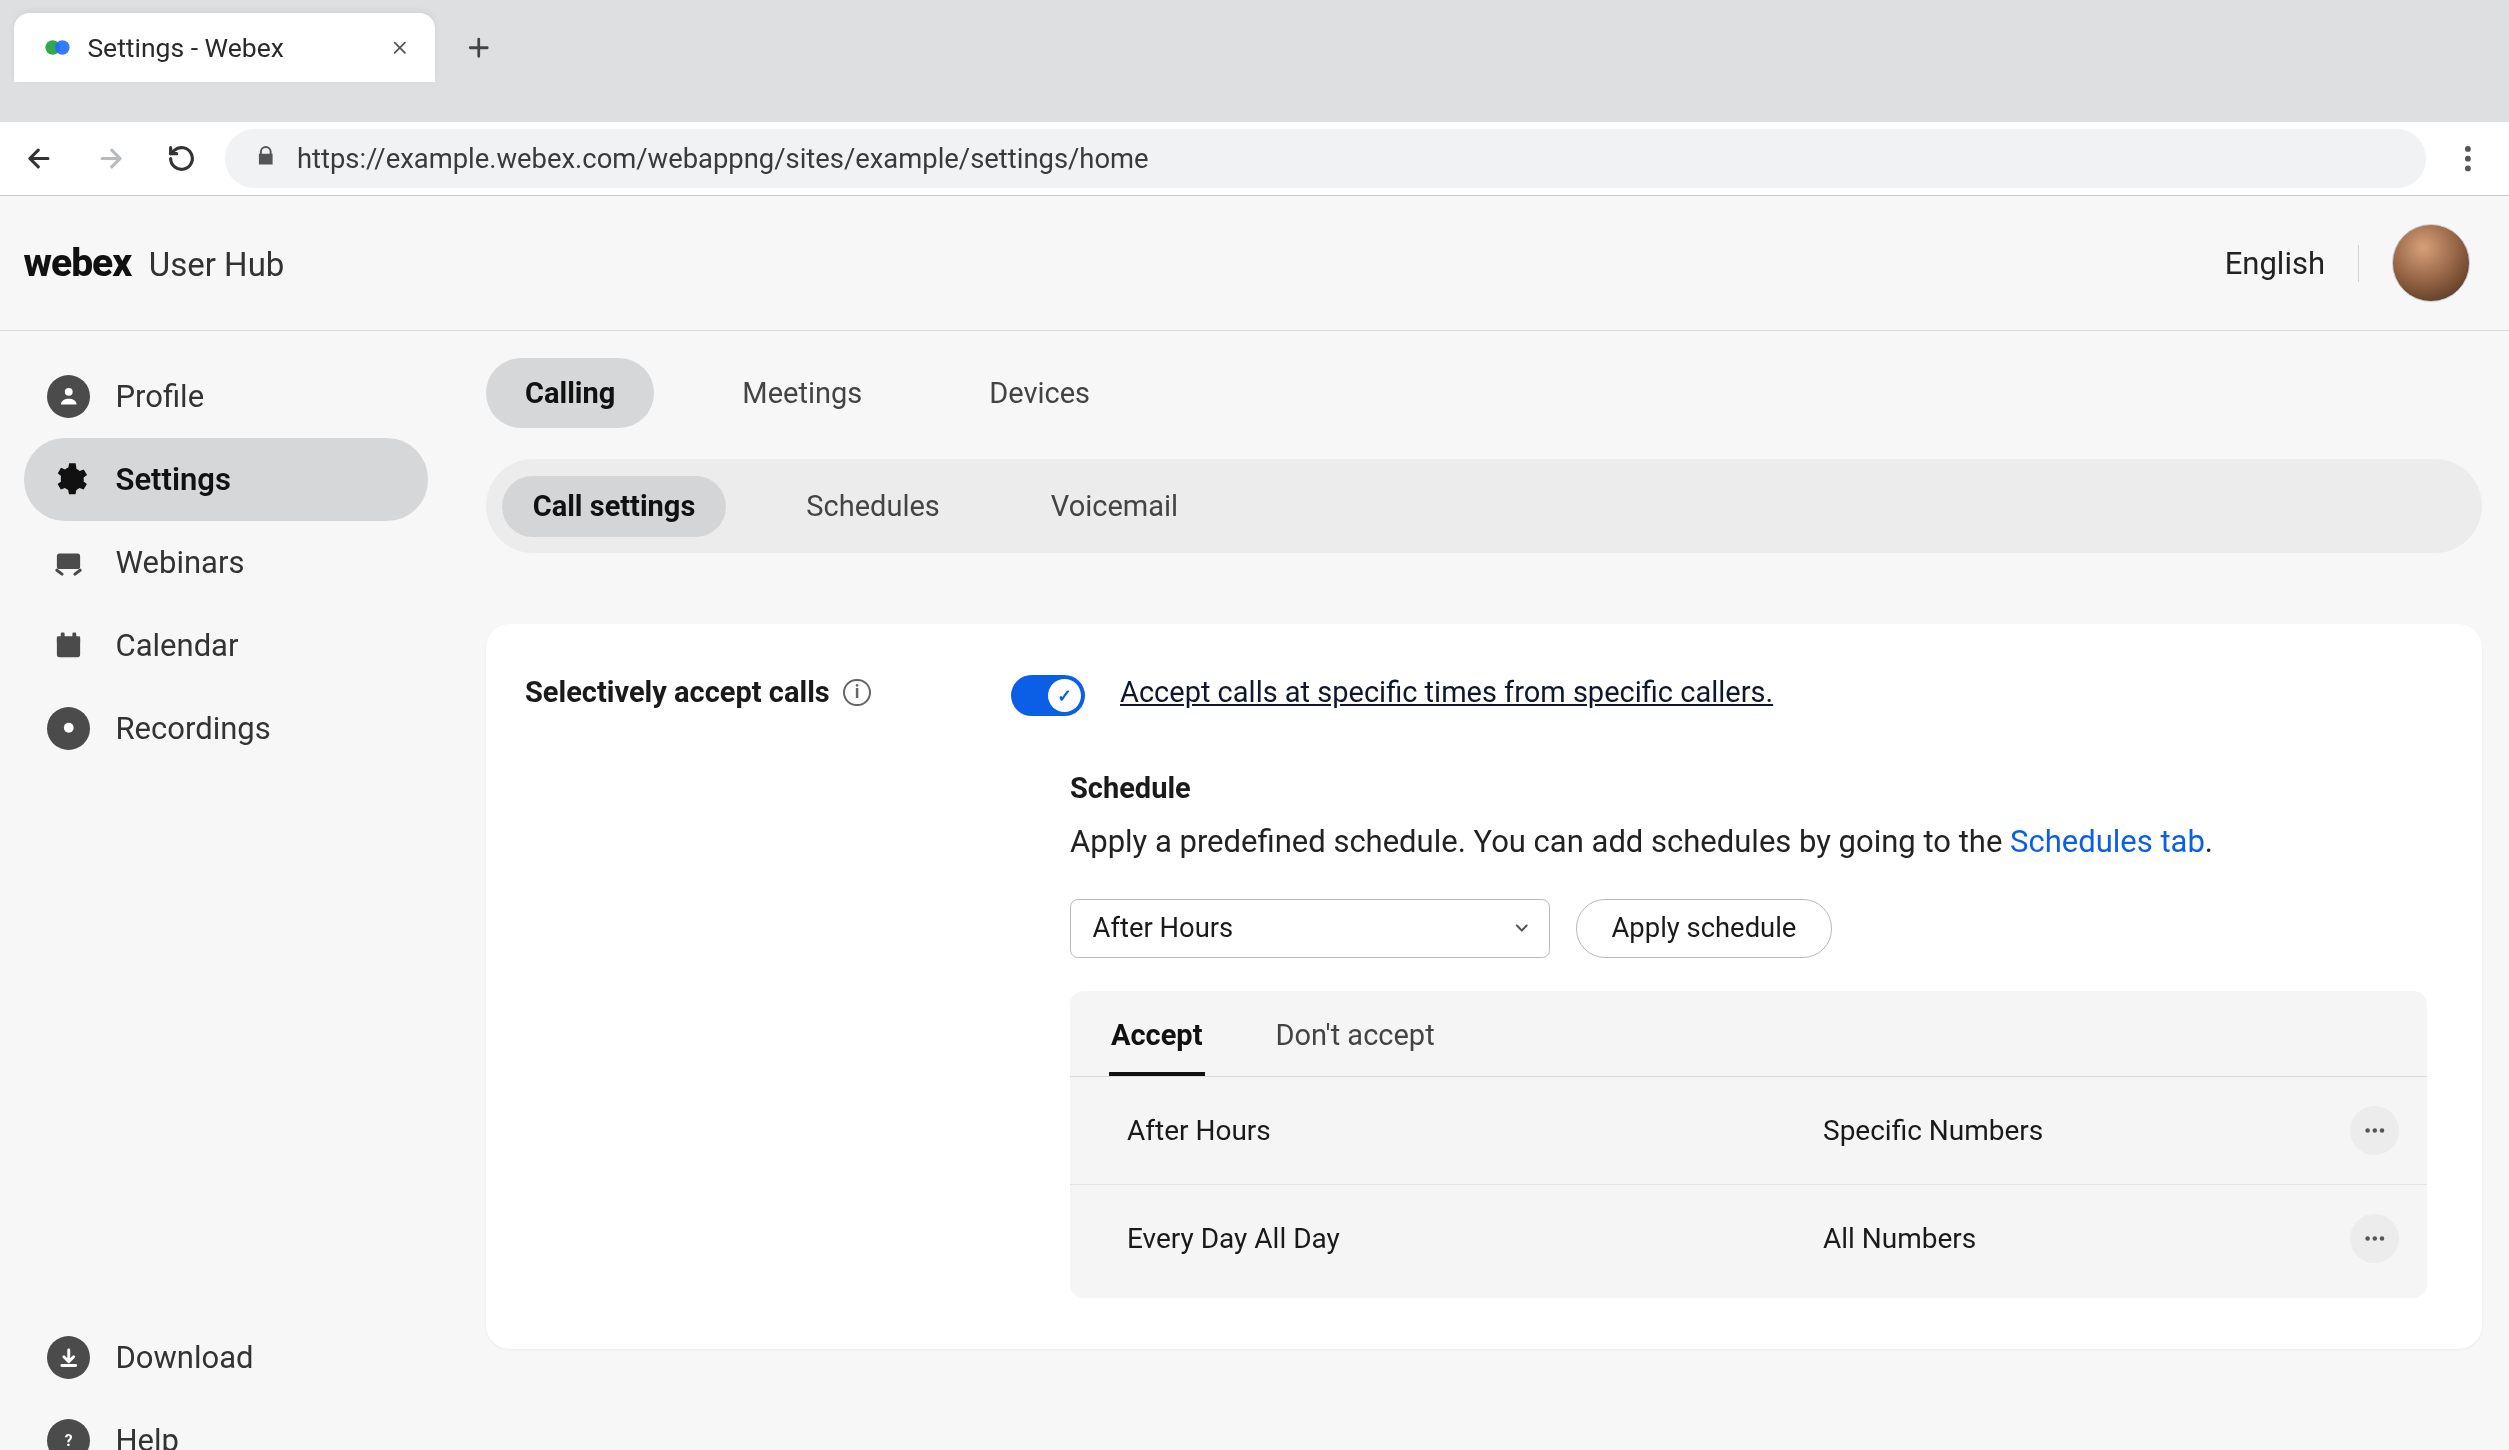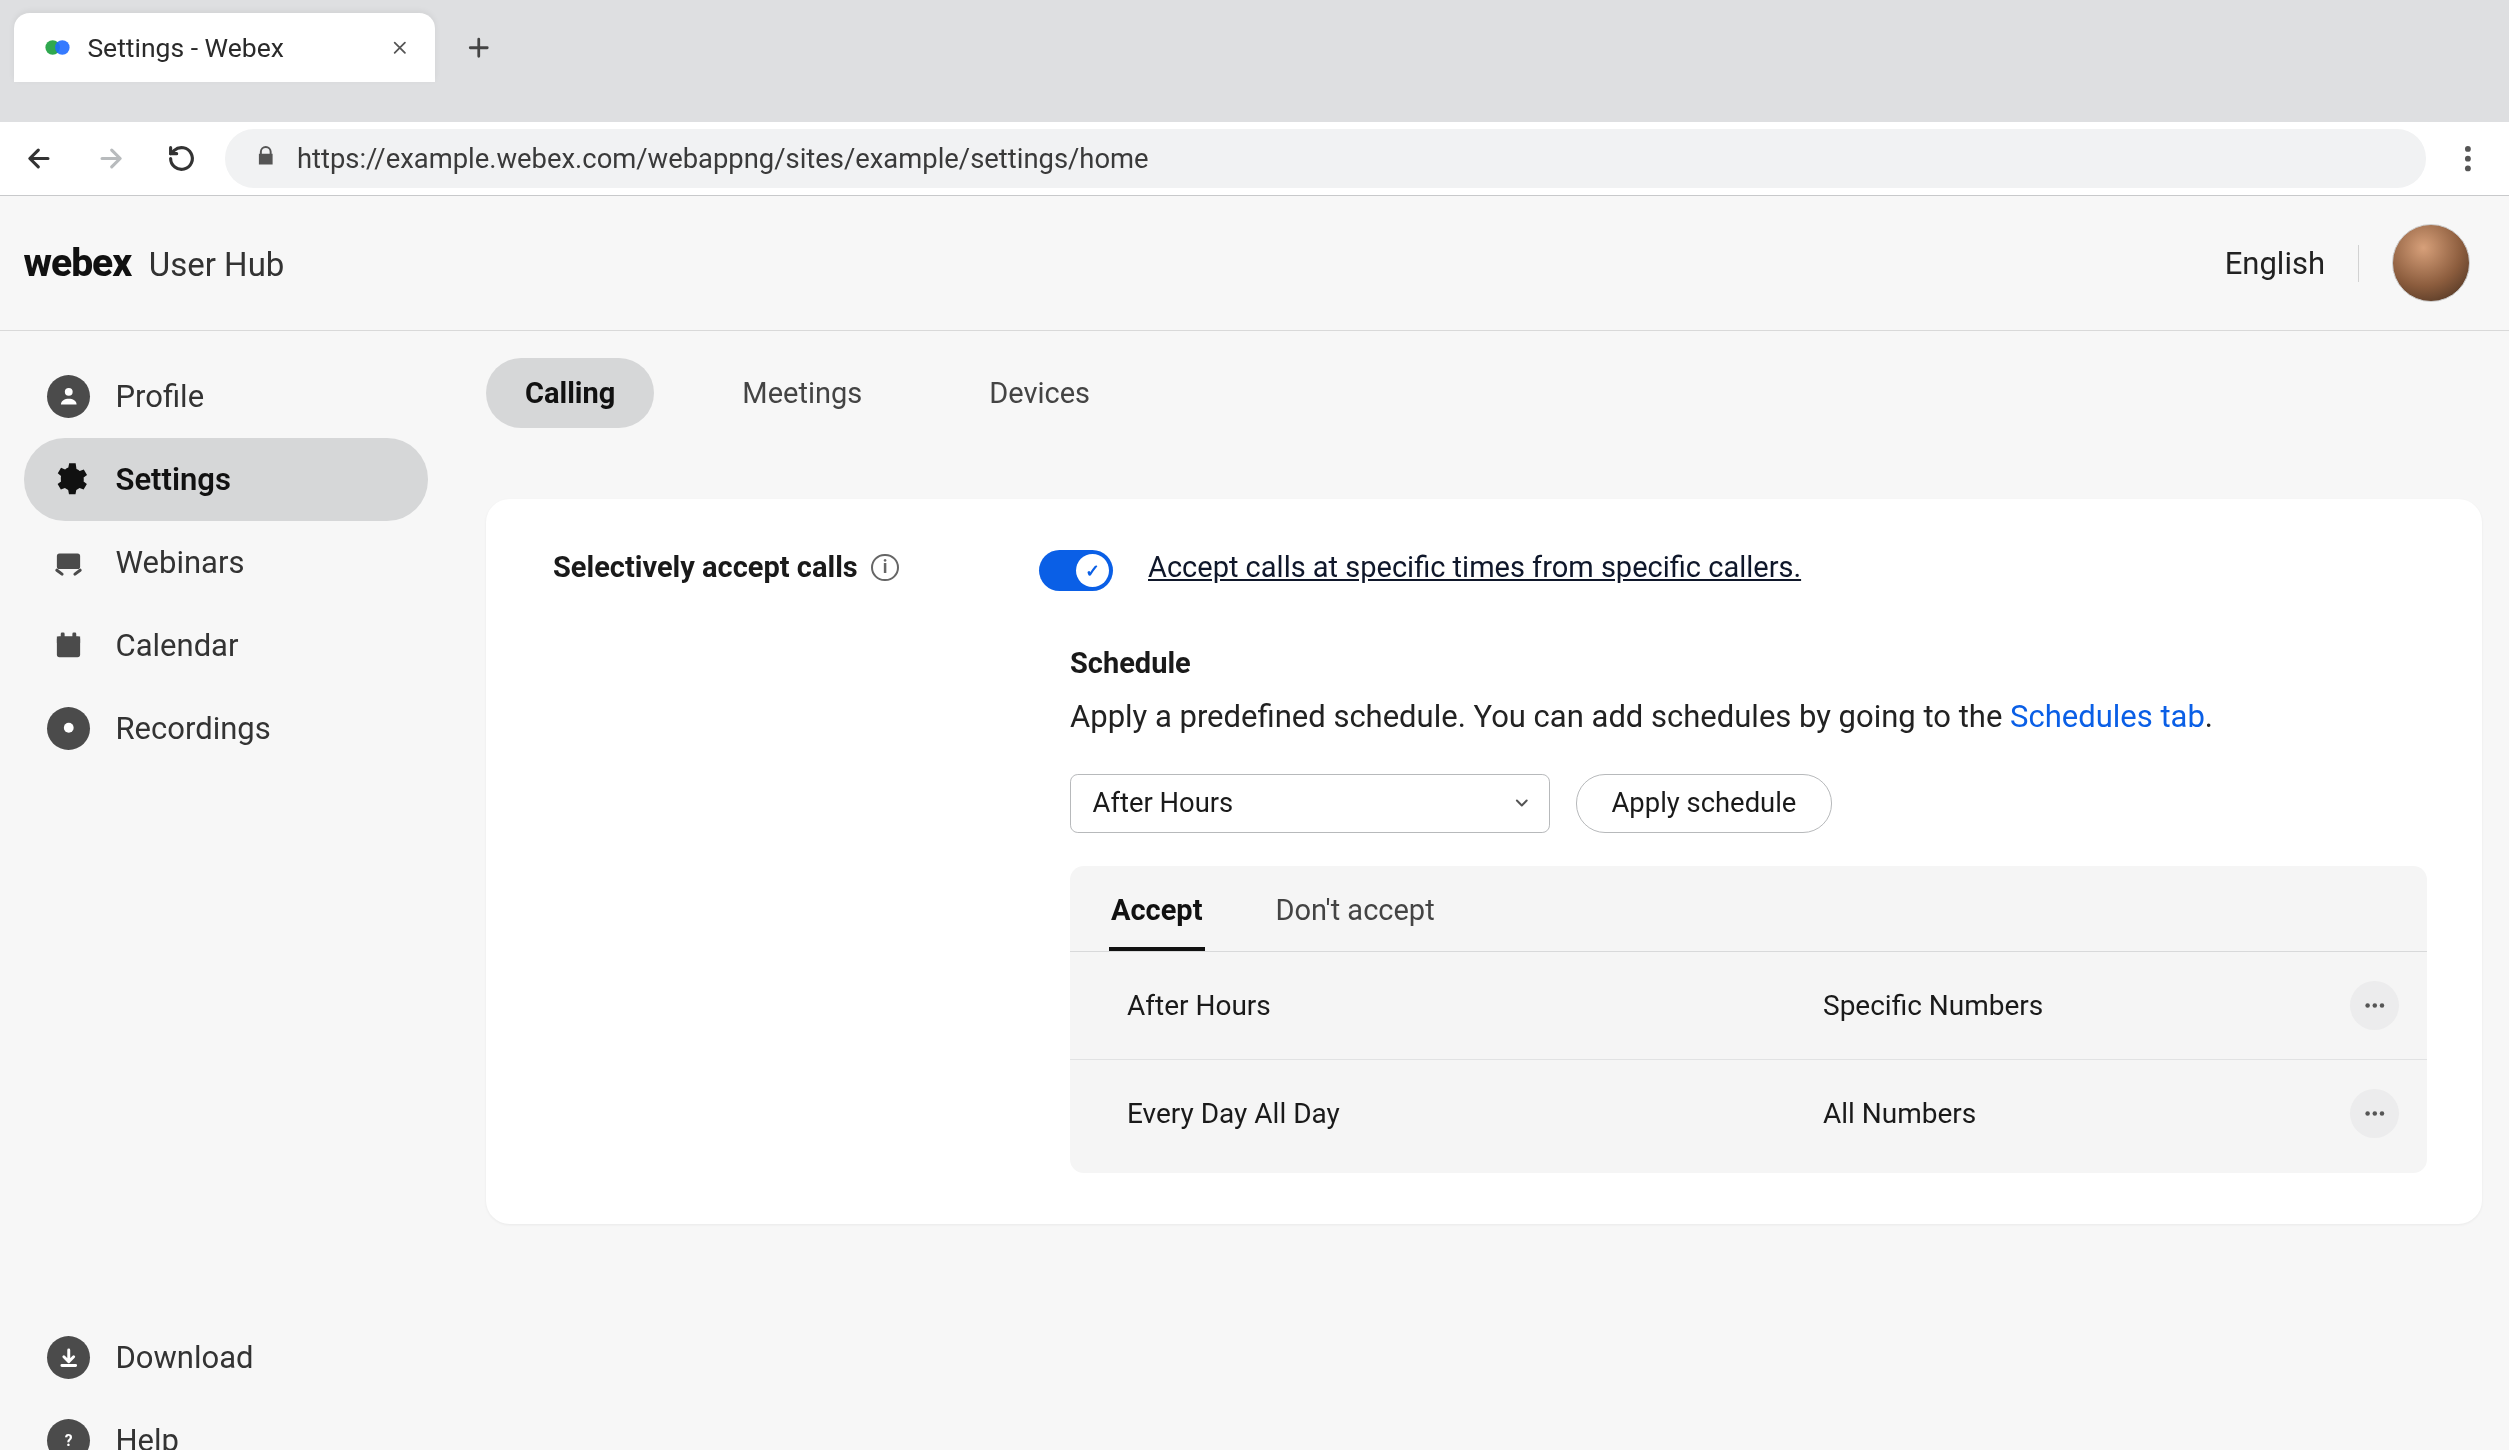--- a/index.html
+++ b/index.html
@@ -58,21 +58,21 @@
   .tabrow-1, .tabrow-2 { display:flex; align-items:center; gap:49px; }
   .pill { height:70px; padding:0 39px; border-radius:39px; display:inline-flex; align-items:center; font-size:29px; color:#444; cursor:pointer; }
   .pill.active { background:#d6d7d8; color:#111; font-weight:700; }
 
   .tabrow-2-wrap { margin-top:31px; background:#ececed; border-radius:47px; height:94px; display:flex; align-items:center; padding:0 15.7px; width:100%; }
   .pill2 { height:61px; padding:0 31px; border-radius:31px; display:inline-flex; align-items:center; font-size:29px; color:#444; cursor:pointer; }
   .pill2.active { background:#d4d5d6; color:#111; font-weight:700; }
 
   .card { margin-top:71px; background:#fff; border-radius:23.5px; padding:51px 55px 51px 39px; box-shadow:0 1px 2.9px rgba(0,0,0,.06); }
   .sac-row { display:flex; align-items:flex-start; gap:35px; }
-  .sac-label { display:flex; align-items:center; gap:13.7px; font-size:29px; font-weight:700; color:#1a1a1a; width:451px; flex:none;margin-left:28px; }
+  .sac-label { display:flex; align-items:center; gap:13.7px; font-size:29px; font-weight:700; color:#1a1a1a; width:451px; flex:none; }
   .info-ic { width:27.4px; height:27.4px; border:2px solid #666; border-radius:50%; display:inline-flex; align-items:center; justify-content:center; font-size:17.6px; color:#666; font-weight:700;}
   .toggle { width:74px; height:41px; border-radius:21.6px; background:#0a5fe6; position:relative; flex:none; cursor:pointer;}
   .toggle::after { content:"✓"; position:absolute; right:3.9px; top:3.9px; width:33px; height:33px; border-radius:50%; background:#fff; color:#0a5fe6; font-size:17.6px; display:flex; align-items:center; justify-content:center; font-weight:700;}
   .sac-text { font-size:29px; color:#0f172a;text-decoration:underline; }
 
   .sched-block { margin-left:545px; margin-top:55px; }
   .sched-title { font-size:29px; font-weight:700; margin-bottom:17.6px; }
   .sched-desc { font-size:31px; color:#222; }
   .linklike { color:#0a5fe6; cursor:pointer; }
 
@@ -233,20 +233,27 @@
     </div>
   </div>
 
   <div class="main">
     <div class="tabrow-1">
       <div class="pill active">Calling</div>
       <div class="pill">Meetings</div>
       <div class="pill">Devices</div>
     </div>
 
+    <div class="tabrow-2-wrap">
+      <div class="tabrow-2">
+        <div class="pill2 active">Call settings</div>
+        <div class="pill2">Schedules</div>
+        <div class="pill2">Voicemail</div>
+      </div>
+    </div>
 
     <div class="card">
       <div class="sac-row">
         <div class="sac-label">
           <span>Selectively accept calls</span>
           <span class="info-ic">i</span>
         </div>
         <div class="toggle"></div>
         <div class="sac-text">Accept calls at specific times from specific callers.</div>
       </div>

